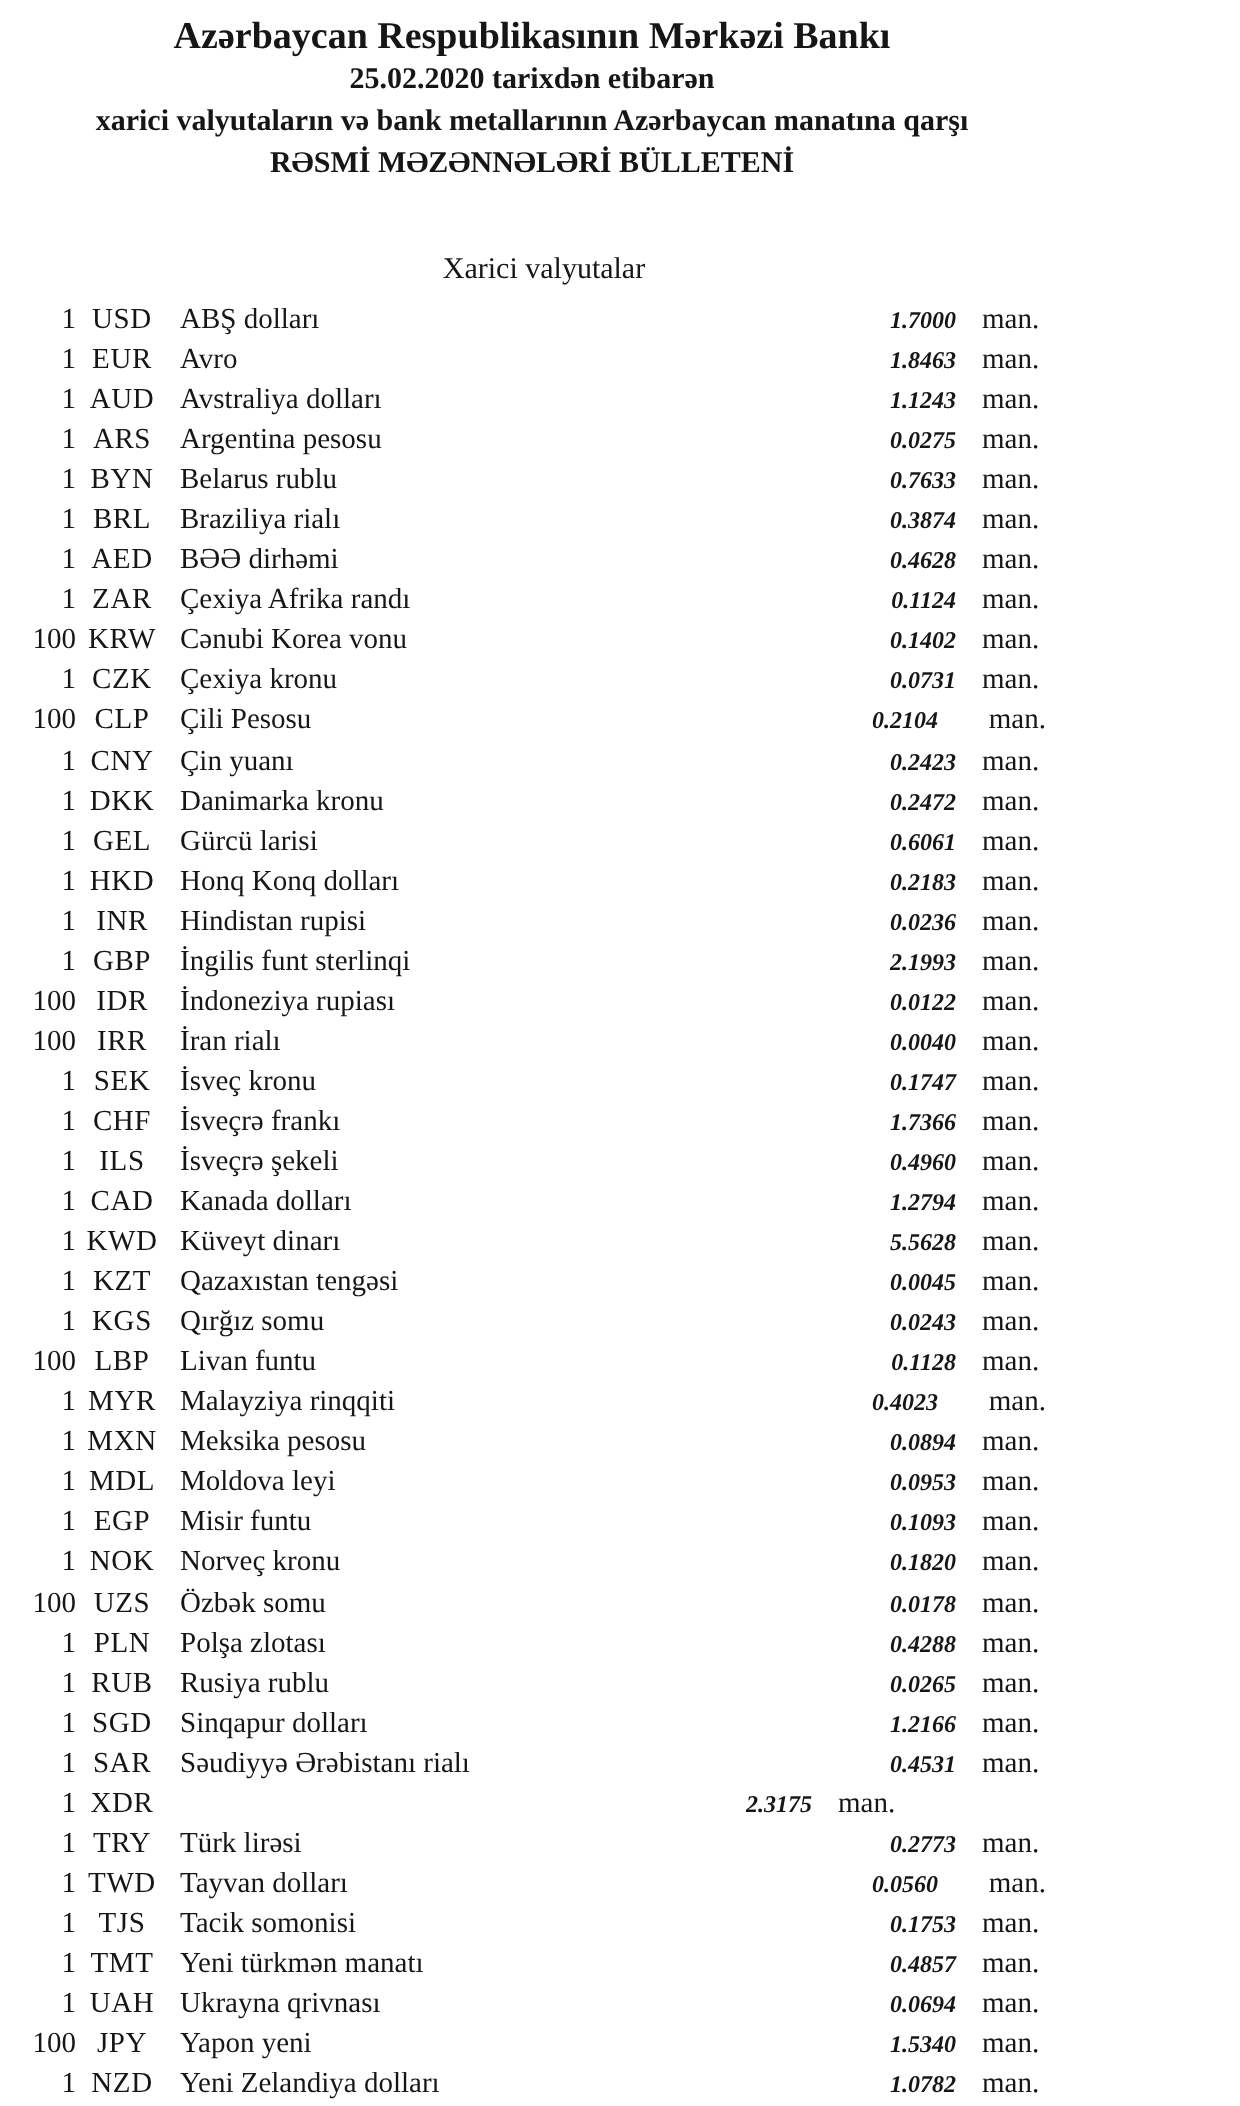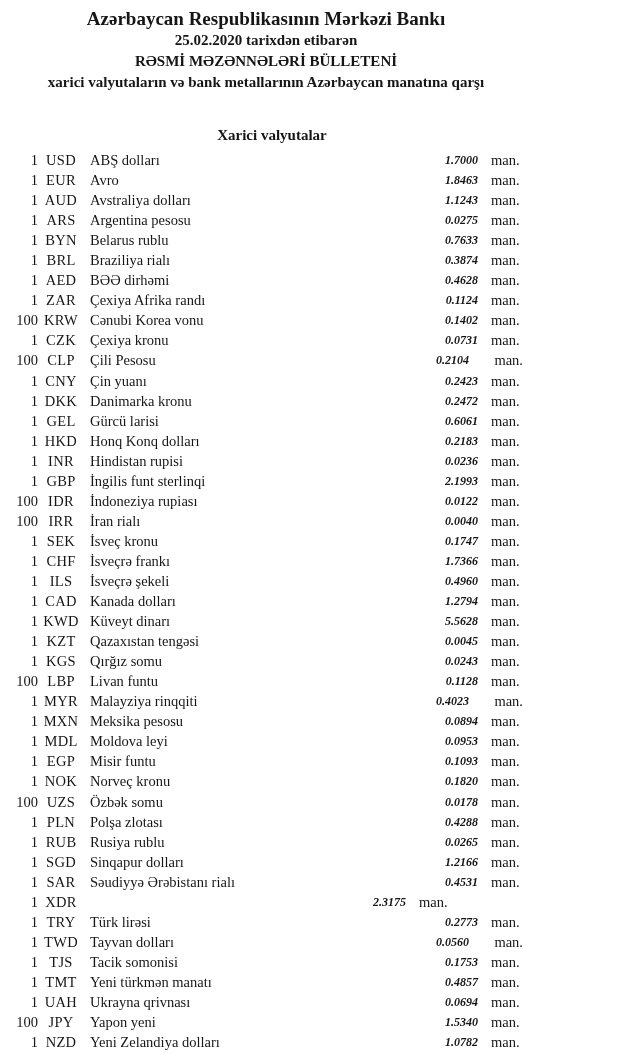--- a/index.html
+++ b/index.html
@@ -31,21 +31,21 @@
     line-height: 23px;
   }
   .doc-line {
     font-size: 15px;
     font-weight: bold;
     line-height: 21px;
   }
   .section-title {
     text-align: center;
     font-size: 15px;
-    font-weight: bold;
+    font-weight: normal;
     line-height: 20px;
     margin-top: 32px;
     margin-left: 12px;
   }
   .rates-table {
     margin-top: 5px;
   }
   .row {
     display: grid;
     grid-template-columns: 38px 46px 1fr 72px 48px;
@@ -80,22 +80,22 @@
   }
 </style>
 </head>
 <body>
 
 <div class="doc">
 
   <div class="doc-header">
     <div class="doc-title">Azərbaycan Respublikasının Mərkəzi Bankı</div>
     <div class="doc-line">25.02.2020 tarixdən etibarən</div>
+    <div class="doc-line">xarici valyutaların və bank metallarının Azərbaycan manatına qarşı</div>
     <div class="doc-line">RƏSMİ MƏZƏNNƏLƏRİ BÜLLETENİ</div>
-    <div class="doc-line">xarici valyutaların və bank metallarının Azərbaycan manatına qarşı</div>
   </div>
 
   <div class="section-title">Xarici valyutalar</div>
 
   <div class="rates-table">
   <div class="row">
     <span class="cell-qty">1</span>
     <span class="cell-code">USD</span>
     <span class="cell-name">ABŞ dolları</span>
     <span class="cell-rate">1.7000</span>

